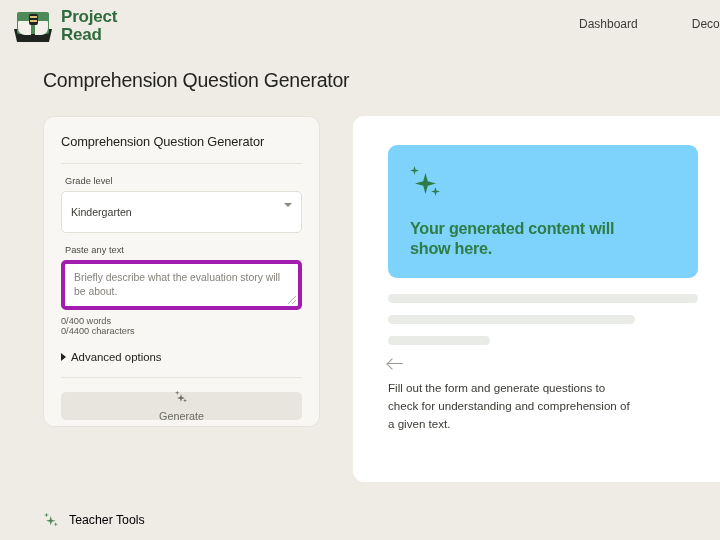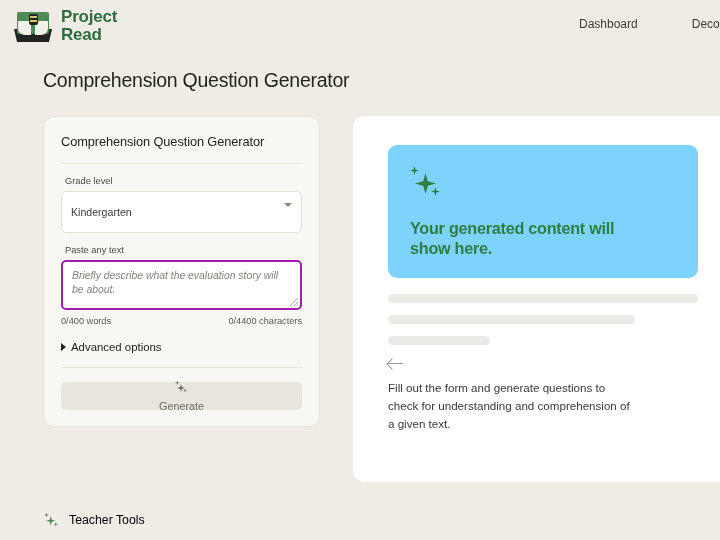--- a/index.html
+++ b/index.html
@@ -172,25 +172,24 @@
     width: 0; height: 0;
     border-left: 4px solid transparent;
     border-right: 4px solid transparent;
     border-top: 4.5px solid #8a877d;
   }
 
   .textarea-wrap {
     position: relative;
     height: 50px;
     background: #ffffff;
-    border: 2px solid #a21caf;
+    border: 4px solid #a21caf;
     border-radius: 5px;
     padding: 7px 9px;
     cursor: text;
-    font-style: italic;
   }
   .textarea-placeholder {
     font-size: 10.4px;
     line-height: 1.38;
     color: #85827a;
   }
   .resize-grip {
     position: absolute;
     right: 2px;
     bottom: 2px;
@@ -199,20 +198,21 @@
       linear-gradient(135deg, transparent 45%, #b6b3aa 45%, #b6b3aa 56%, transparent 56%),
       linear-gradient(135deg, transparent 70%, #b6b3aa 70%, #b6b3aa 81%, transparent 81%);
   }
 
   .counters {
     display: flex;
     justify-content: space-between;
     margin-top: 6px;
     font-size: 9.2px;
     color: #595851;
+    flex-direction: column;
   }
 
   .advanced {
     display: flex;
     align-items: center;
     gap: 5px;
     margin-top: 15px;
     cursor: pointer;
   }
   .tri-right {

